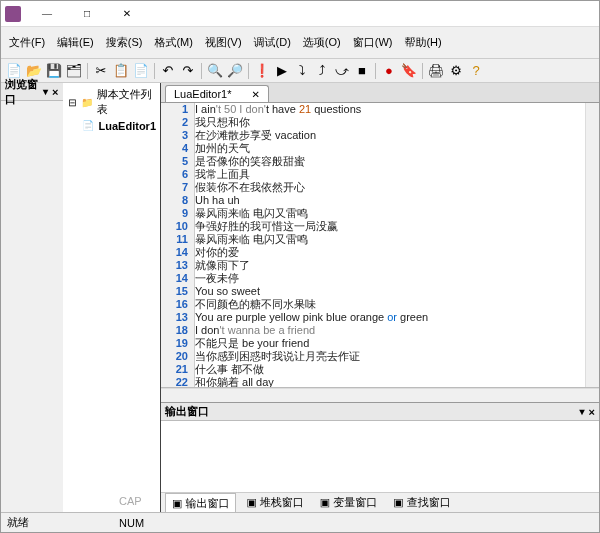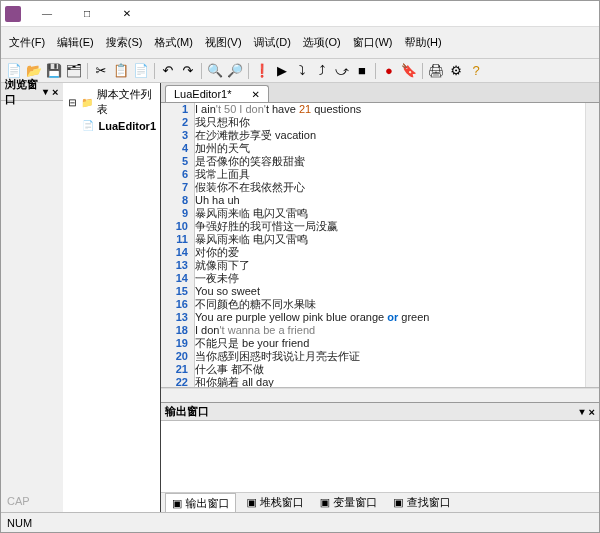--- a/index.html
+++ b/index.html
@@ -27,21 +27,21 @@
 .tab-strip { height: 20px; background: #e0e0e0; display: flex; align-items: flex-end; padding: 0 4px; border-bottom: 1px solid #999; }
 .tab { background: #fff; border: 1px solid #999; border-bottom: none; padding: 2px 8px; display: flex; align-items: center; gap: 20px; border-radius: 3px 3px 0 0; cursor: pointer; }
 .tab-close { cursor: pointer; font-size: 10px; }
 .editor-container { flex: 1; display: flex; flex-direction: column; min-height: 0; background: #fff; }
 .editor-scroll { flex: 1; display: flex; overflow: hidden; border-bottom: 1px solid #bbb; }
 .gutter { width: 34px; background: #f0f0f0; border-right: 1px solid #ccc; text-align: right; padding-right: 6px; color: #2060c0; font-family: Consolas, monospace; font-size: 11px; line-height: 13px; font-weight: bold; }
 .code { flex: 1; font-family: Consolas, "Courier New", monospace; font-size: 11px; line-height: 13px; overflow: hidden; color: #222; white-space: pre; }
 .code-line { height: 13px; }
 .tk-num { color: #c05000; }
 .tk-str { color: #808080; }
-.tk-kw { color: #0066cc; font-weight: bold; }
+.tk-kw { color: #0066cc; font-weight: normal; }
 .hscroll { height: 14px; background: #f0f0f0; border-top: 1px solid #ddd; }
 .output-panel { height: 110px; border-top: 1px solid #999; display: flex; flex-direction: column; }
 .output-body { flex: 1; background: #fff; }
 .output-tabs { height: 20px; background: #f0f0f0; border-top: 1px solid #ccc; display: flex; align-items: center; gap: 4px; padding: 0 4px; }
 .out-tab { padding: 2px 6px; cursor: pointer; display: flex; align-items: center; gap: 3px; }
 .out-tab.active { background: #fff; border: 1px solid #bbb; border-bottom: none; }
 .statusbar { height: 20px; background: #f0f0f0; border-top: 1px solid #bbb; display: flex; align-items: center; padding: 0 6px; gap: 12px; }
 .status-left { width: 100px; }
 .status-mid { flex: 1; display: flex; gap: 18px; justify-content: center; }
 .status-right { display: flex; gap: 10px; flex-direction: column; }
@@ -185,18 +185,19 @@
         <div class="out-tab">
             <span>▣</span>
             <span>查找窗口</span>
           </div>
       </div>
     </div>
   </div>
 </div>
 
 <div class="statusbar">
+  <div class="status-left">就绪</div>
   <div class="status-right">
     <span style="color:#aaa">CAP</span>
     <span>NUM</span>
     <span style="color:#aaa">SCRL</span>
   </div>
 </div>
 
 </body></html>

